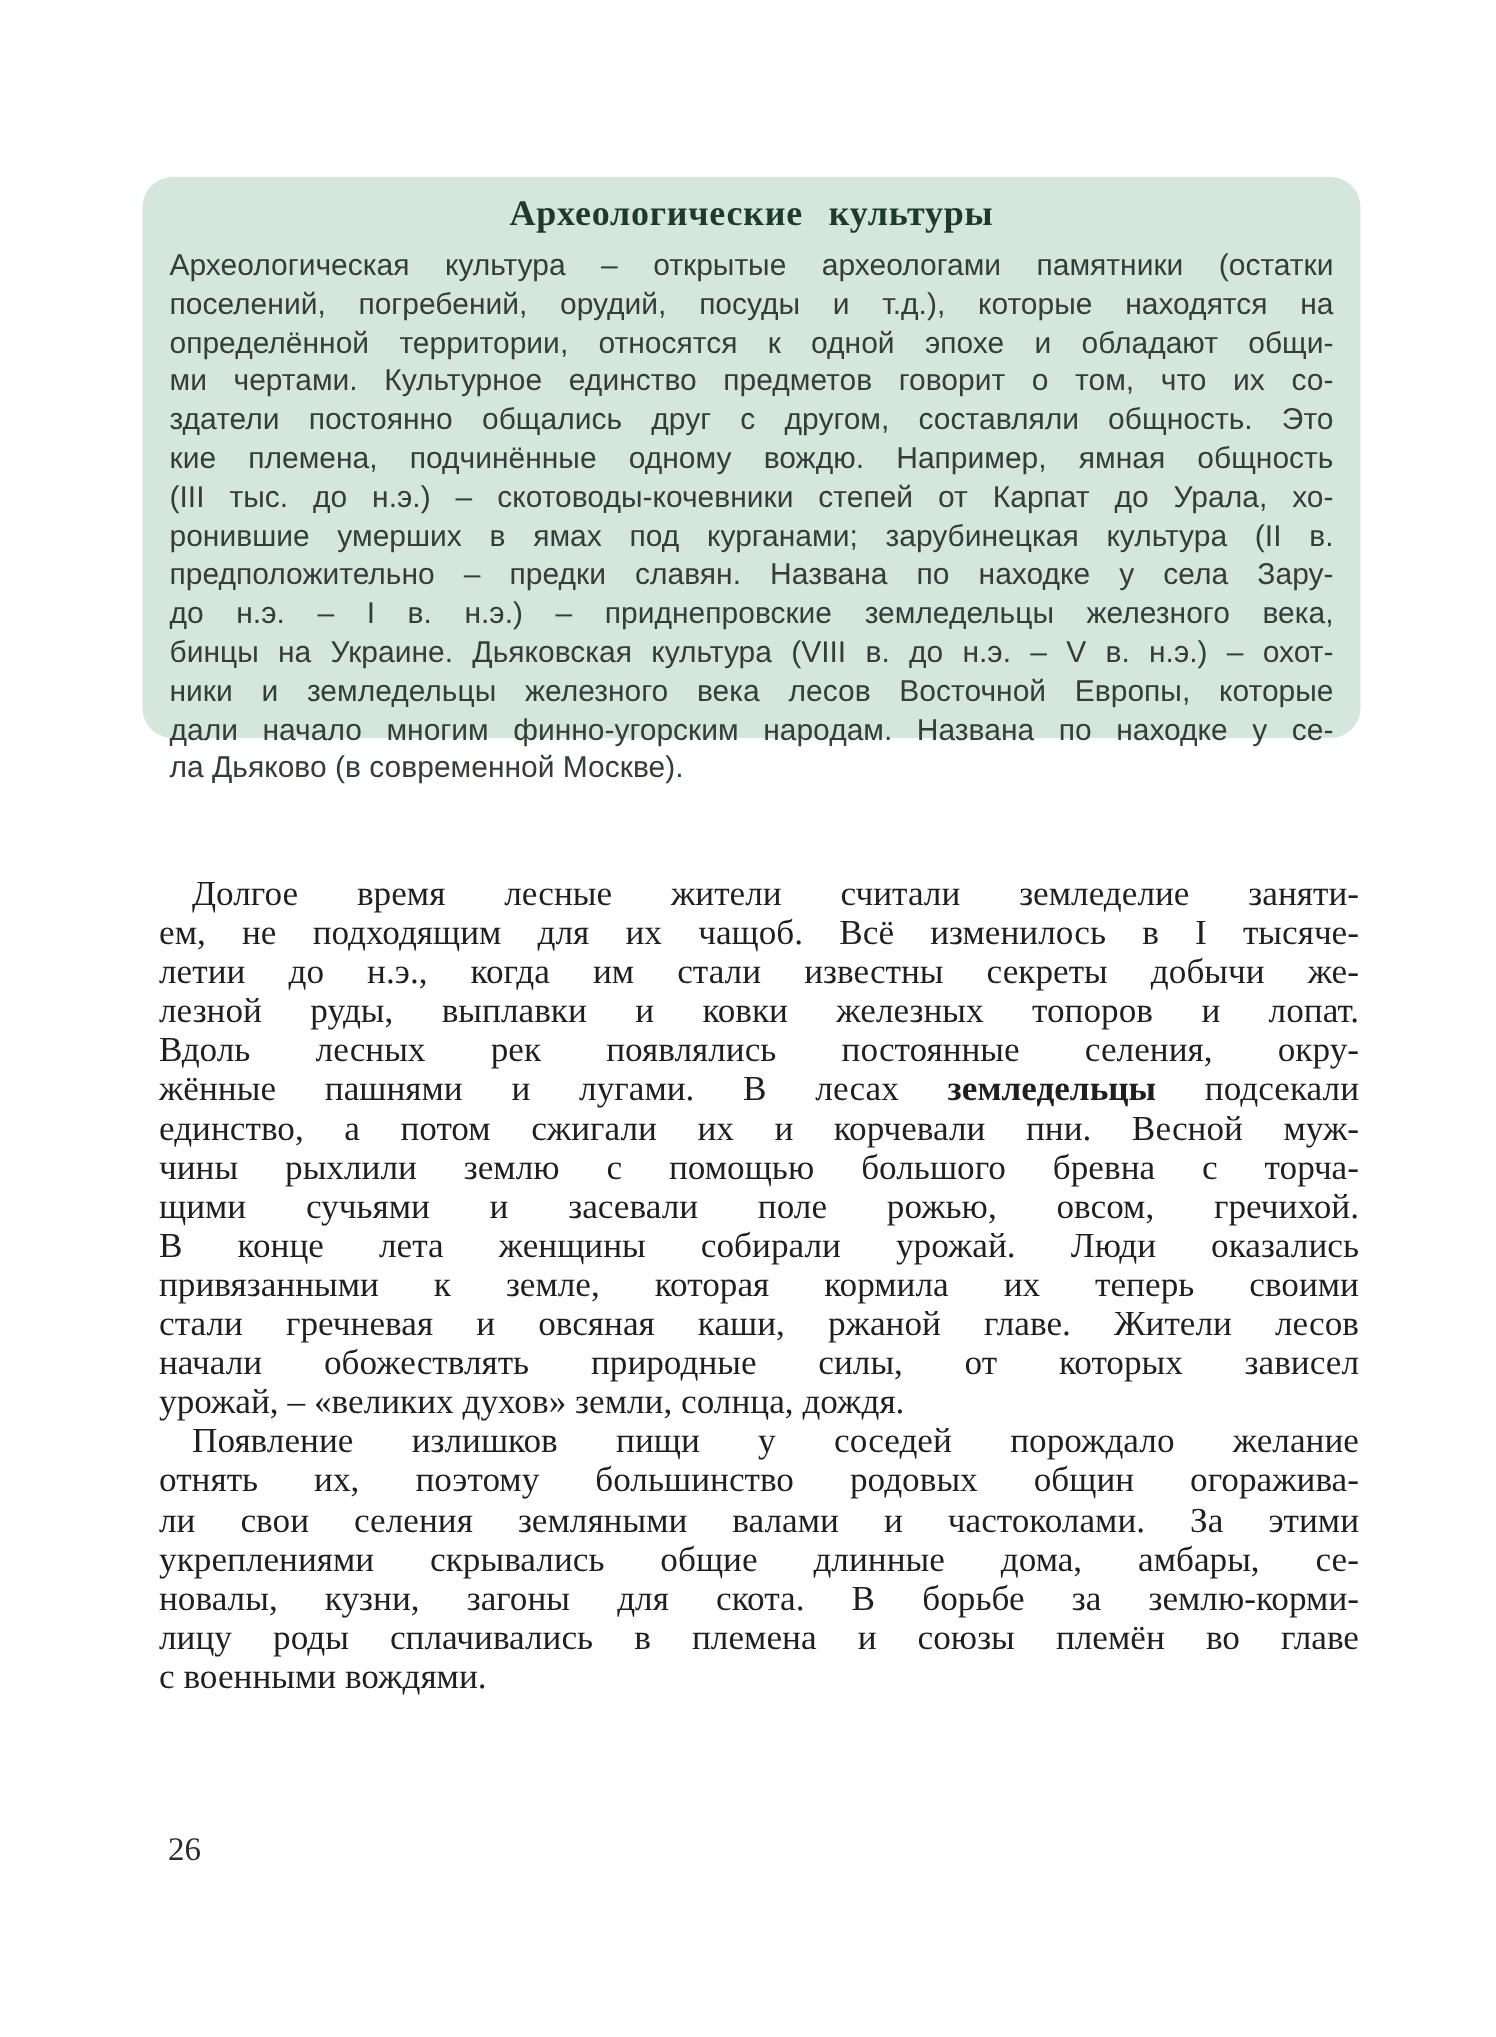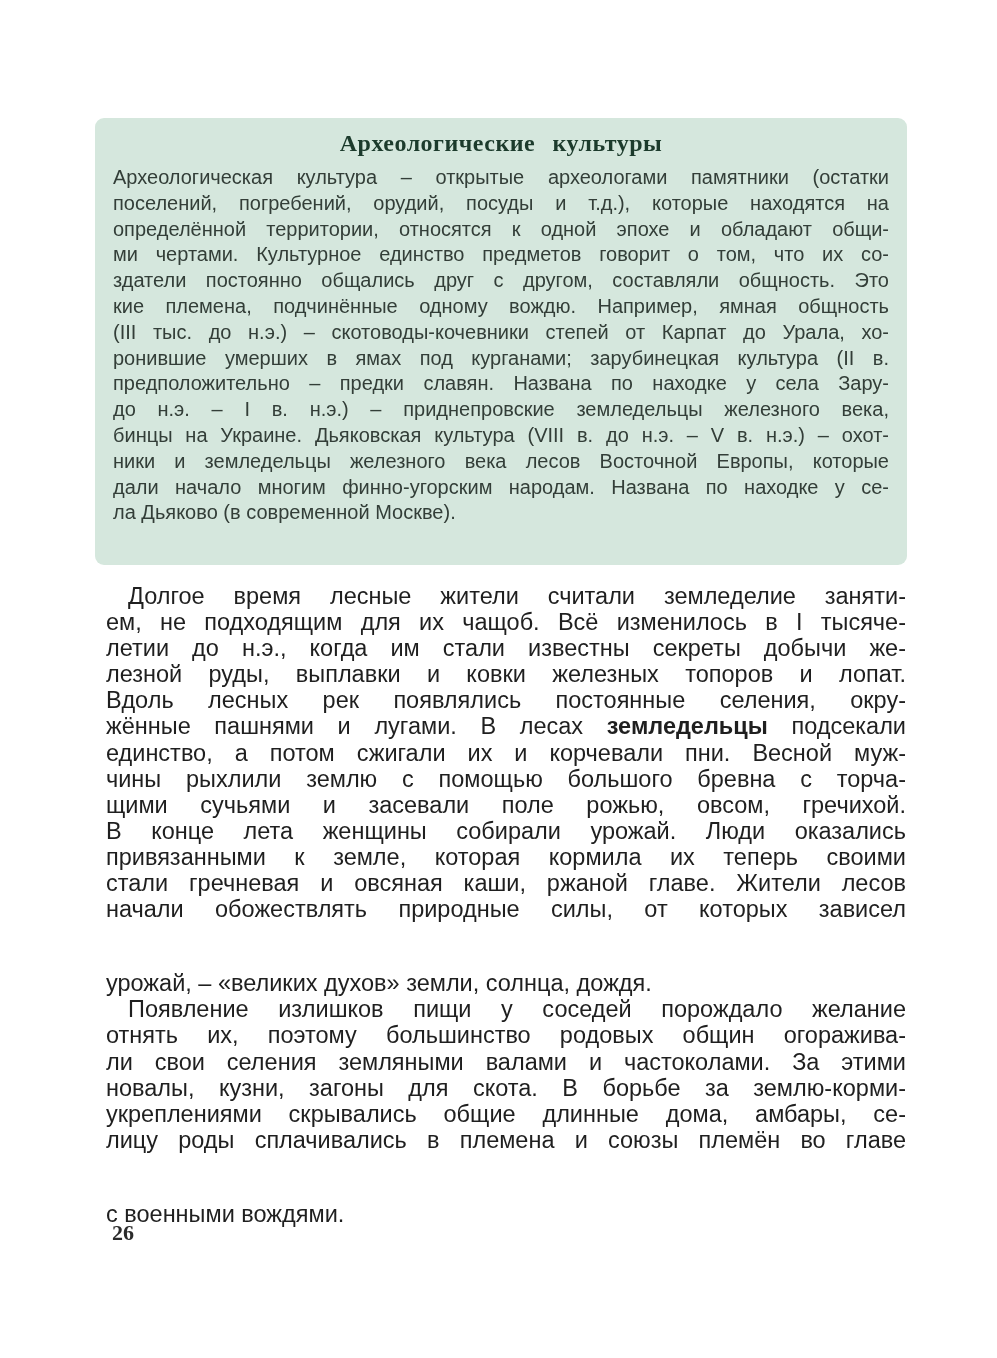--- a/index.html
+++ b/index.html
@@ -10,50 +10,50 @@
     --page-bg:#ffffff;
   }
   html,body{margin:0;padding:0;}
   body{
     width:997px;height:1358px;position:relative;
     background:var(--page-bg,#ffffff);
     font-family:"Liberation Serif", serif;
     overflow:hidden;
   }
   .info-box{
-    position:absolute;left:95px;top:118px;width:812px;height:447px;
+    position:absolute;left:95px;top:118px;width:812px;height:374px;
     box-sizing:border-box;background:var(--box-background,#d5e7dd);
-    border-radius:9px;padding:9px 18px 0 18px;
+    border-radius:20px;padding:9px 18px 0 18px;
   }
   .info-title{
     margin:3px 0 8px 0;text-align:center;
     font-family:"Liberation Serif", serif;font-weight:bold;
     font-size:24px;letter-spacing:.5px;word-spacing:.45em;
     color:var(--box-title,#1c3b2c);
   }
   .info-lines .line{
     font-family:Liberation Sans, sans-serif;
     font-size:20px;line-height:25.8px;
     color:var(--box-text,#333e38);
     text-align:justify;text-align-last:justify;
   }
   .info-lines .line-last{text-align-last:left;}
   .main-text{position:absolute;left:106px;top:583px;width:800px;}
   .main-text .line{
-    font-family:Liberation Sans, sans-serif;
+    font-family:Liberation Serif, serif;
     font-size:23.5px;line-height:26.1px;
     color:var(--body-text,#1f1f1f);
     text-align:justify;text-align-last:justify;
   }
-  .main-text .line-last{text-align-last:left;margin-top:48px;}
+  .main-text .line-last{text-align-last:left;}
   .line-indent{text-indent:22px;}
   .page-number{
     position:absolute;left:112px;top:1220px;
     font-family:"Liberation Serif", serif;
-    font-size:22px;color:#2b2b2b;font-weight:bold;
+    font-size:22px;color:#2b2b2b;
   }
 </style>
 </head>
 <body>
 
 <section class="info-box">
   <h2 class="info-title">Археологические культуры</h2>
   <div class="info-lines">
       <div class="line">Археологическая культура – открытые археологами памятники (остатки</div>
       <div class="line">поселений, погребений, орудий, посуды и т.д.), которые находятся на</div>
@@ -86,20 +86,20 @@
       <div class="line">В конце лета женщины собирали урожай. Люди оказались</div>
       <div class="line">привязанными к земле, которая кормила их теперь своими</div>
       <div class="line">стали гречневая и овсяная каши, ржаной главе. Жители лесов</div>
       <div class="line">начали обожествлять природные силы, от которых зависел</div>
       <div class="line line-last">урожай, – «великих духов» земли, солнца, дождя.</div>
     </div>
   <div class="paragraph">
       <div class="line line-indent">Появление излишков пищи у соседей порождало желание</div>
       <div class="line">отнять их, поэтому большинство родовых общин огоражива-</div>
       <div class="line">ли свои селения земляными валами и частоколами. За этими</div>
+      <div class="line">укреплениями скрывались общие длинные дома, амбары, се-</div>
       <div class="line">новалы, кузни, загоны для скота. В борьбе за землю-корми-</div>
-      <div class="line">укреплениями скрывались общие длинные дома, амбары, се-</div>
       <div class="line">лицу роды сплачивались в племена и союзы племён во главе</div>
       <div class="line line-last">с военными вождями.</div>
     </div>
 </div>
 
 <div class="page-number">26</div>
 
 </body></html>

